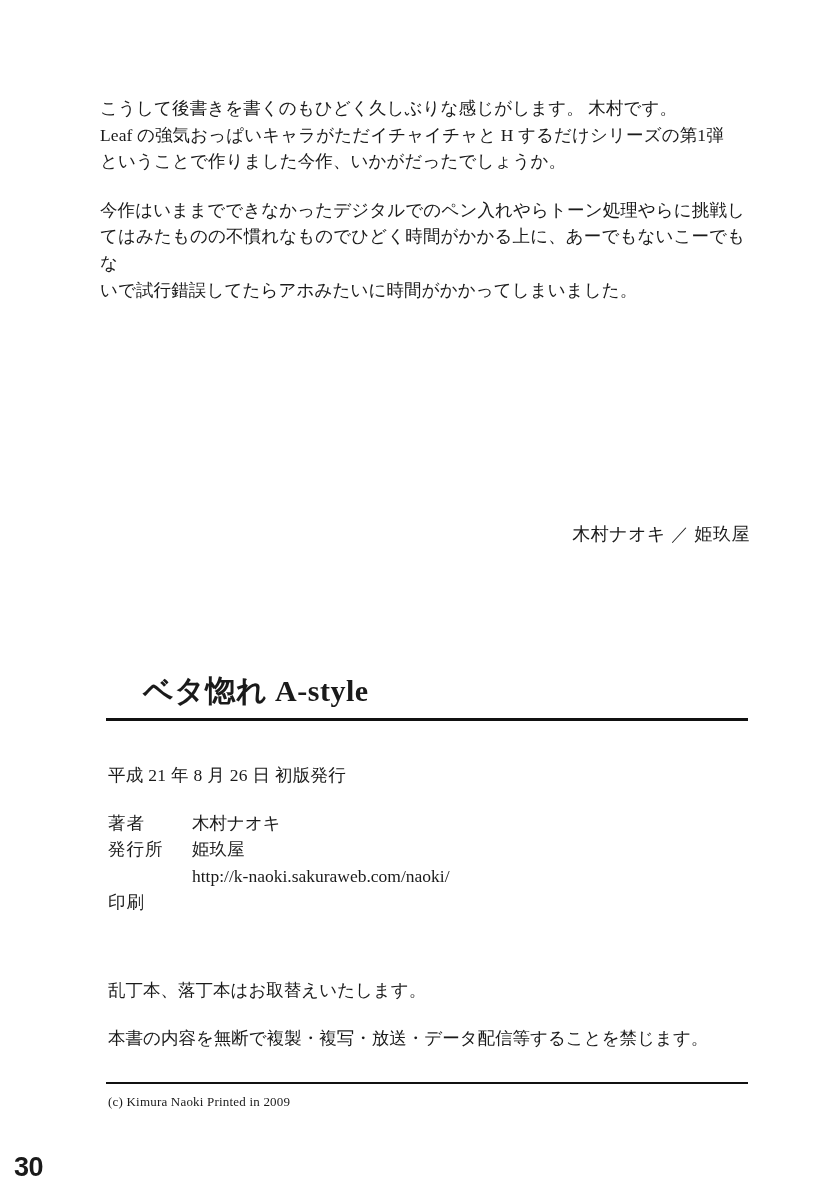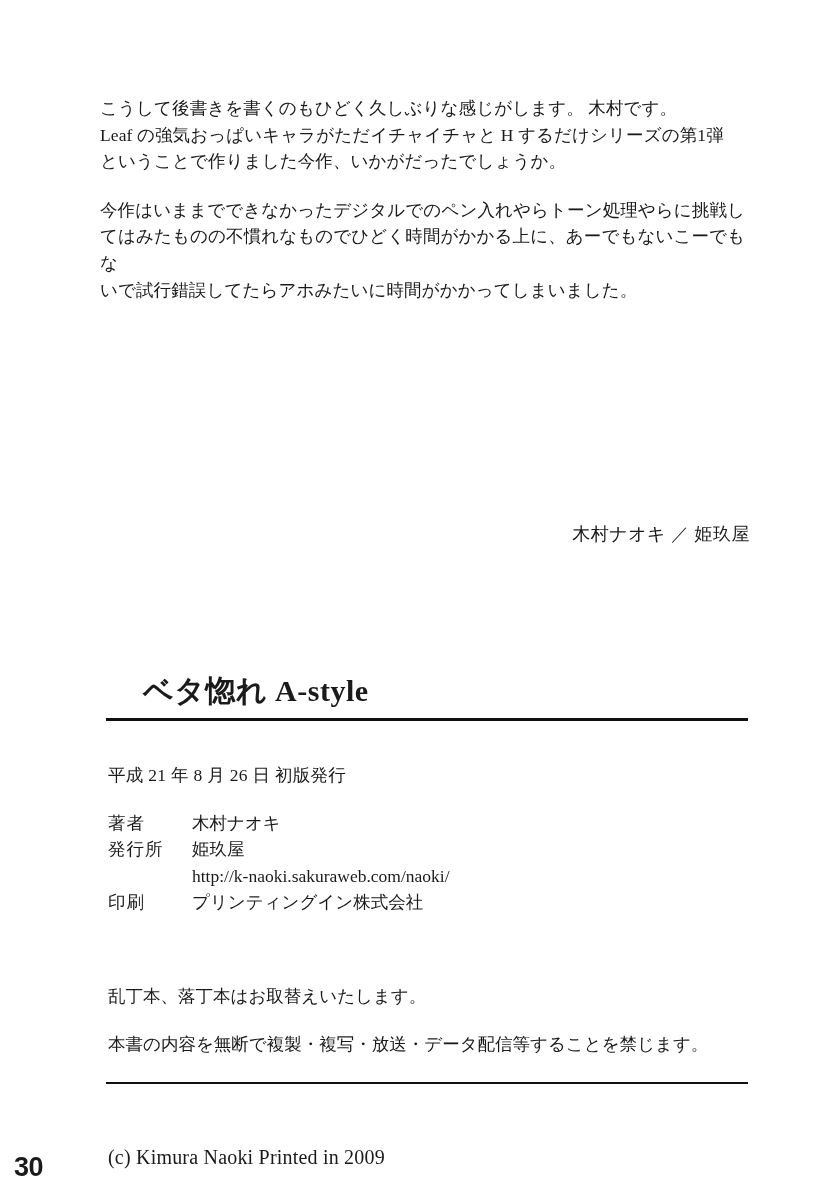--- a/index.html
+++ b/index.html
@@ -113,31 +113,31 @@
 
   .notices {
     position: absolute;
     left: 108px;
     top: 971px;
     width: 640px;
     font-size: 17.5px;
     line-height: 1.5;
   }
   .notices p {
-    margin: 12px 0 22px 0;
+    margin: 6px 0 22px 0;
   }
   .notices p:last-child {
     margin-bottom: 0;
   }
 
   .copyright {
     position: absolute;
     left: 108px;
-    top: 1146px;
-    font-size: 20px;
+    top: 1094px;
+    font-size: 13px;
     letter-spacing: 0.2px;
   }
 
   .page-number {
     position: absolute;
     left: 14px;
     top: 1152px;
     font-size: 27px;
     font-weight: bold;
     font-family: "Liberation Sans", sans-serif;
@@ -166,21 +166,20 @@
       <div class="credits-label">著者</div>
       <div class="credits-value">木村ナオキ</div>
     </div>
     <div class="credits-row">
       <div class="credits-label">発行所</div>
       <div class="credits-value">姫玖屋</div>
     </div>
     <div class="credits-sub">http://k-naoki.sakuraweb.com/naoki/</div>
     <div class="credits-row">
       <div class="credits-label">印刷</div>
-      <div class="credits-value">プリンティングイン株式会社</div>
     </div>
   </div>
 
   <div class="notices">
     <p>乱丁本、落丁本はお取替えいたします。</p>
     <p>本書の内容を無断で複製・複写・放送・データ配信等することを禁じます。</p>
   </div>
 
   <div class="rule rule-bottom"></div>
   <div class="copyright">(c) Kimura Naoki Printed in 2009</div>

